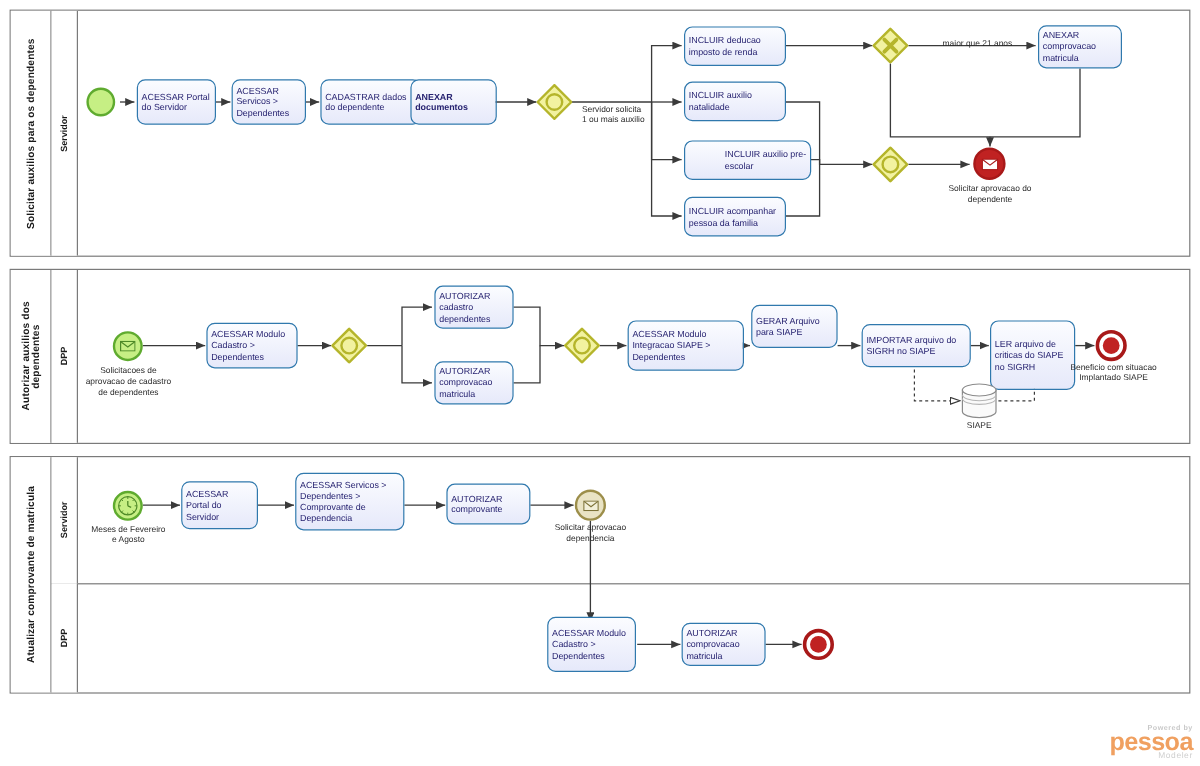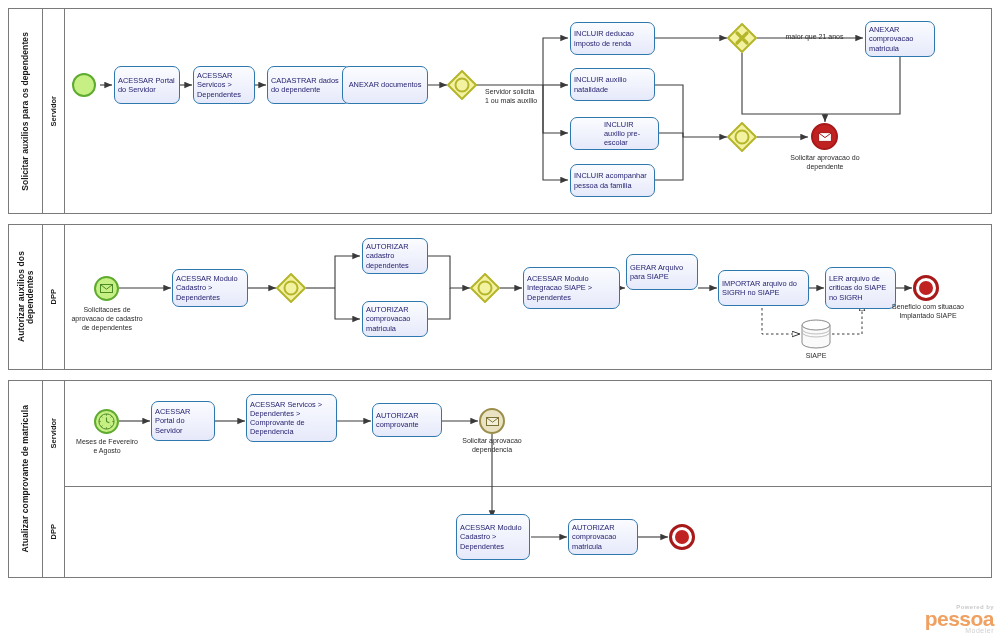--- a/index.html
+++ b/index.html
@@ -99,34 +99,34 @@
 
       <path d="M757,137 L808,137" marker-end="url(#ar)"></path>
     </g>
   </svg>
 
   <div class="ev ev-start" style="left:72px;top:73px;width:24px;height:24px;"></div>
 
   <div class="task" style="left:114px;top:66px;width:66px;height:38px;">ACESSAR Portal do Servidor</div>
   <div class="task" style="left:193px;top:66px;width:62px;height:38px;">ACESSAR Servicos  &gt; Dependentes</div>
   <div class="task" style="left:267px;top:66px;width:84px;height:38px;">CADASTRAR dados do dependente</div>
-  <div class="task" style="left:342px;top:66px;width:86px;height:38px;">ANEXAR documentos</div>
+  <div class="task" style="left:342px;top:66px;width:72px;height:38px;font-weight:bold;">ANEXAR documentos</div>
 
   <div class="gw" style="left:447px;top:70px;">
     <svg width="30" height="30" viewBox="0 0 30 30">
       <polygon points="15,1 29,15 15,29 1,15" fill="#f2f2a0" stroke="#b5b52b" stroke-width="2"></polygon>
       <circle cx="15" cy="15" r="6.5" fill="none" stroke="#b5b52b" stroke-width="2"></circle>
     </svg>
   </div>
 
   <div class="flowlabel" style="left:485px;top:88px;width:55px;text-align:left;">Servidor solicita 1 ou mais auxilio</div>
 
   <div class="task" style="left:570px;top:22px;width:85px;height:33px;">INCLUIR deducao imposto de renda</div>
   <div class="task" style="left:570px;top:68px;width:85px;height:33px;">INCLUIR auxilio natalidade</div>
-  <div class="task" style="left:570px;top:117px;width:89px;height:33px;padding-left:33px;">INCLUIR auxilio pre-escolar</div>
+  <div class="task" style="left:570px;top:117px;width:106px;height:33px;padding-left:33px;">INCLUIR auxilio pre-escolar</div>
   <div class="task" style="left:570px;top:164px;width:85px;height:33px;">INCLUIR acompanhar pessoa da familia</div>
 
   <div class="gw" style="left:727px;top:23px;">
     <svg width="30" height="30" viewBox="0 0 30 30">
       <polygon points="15,1 29,15 15,29 1,15" fill="#f2f2a0" stroke="#b5b52b" stroke-width="2"></polygon>
       <path d="M10,10 L20,20 M20,10 L10,20" stroke="#b5b52b" stroke-width="3.2" stroke-linecap="round"></path>
     </svg>
   </div>
 
   <div class="gw" style="left:727px;top:122px;">
@@ -203,21 +203,21 @@
   <div class="gw" style="left:470px;top:273px;">
     <svg width="30" height="30" viewBox="0 0 30 30">
       <polygon points="15,1 29,15 15,29 1,15" fill="#f2f2a0" stroke="#b5b52b" stroke-width="2"></polygon>
       <circle cx="15" cy="15" r="6.5" fill="none" stroke="#b5b52b" stroke-width="2"></circle>
     </svg>
   </div>
 
   <div class="task" style="left:523px;top:267px;width:97px;height:42px;">ACESSAR Modulo Integracao SIAPE &gt; Dependentes</div>
   <div class="task" style="left:626px;top:254px;width:72px;height:36px;">GERAR Arquivo para SIAPE</div>
   <div class="task" style="left:718px;top:270px;width:91px;height:36px;">IMPORTAR arquivo do SIGRH no SIAPE</div>
-  <div class="task" style="left:825px;top:267px;width:71px;height:42px;">LER arquivo de criticas do SIAPE no SIGRH</div>
+  <div class="task" style="left:825px;top:267px;width:71px;height:58px;">LER arquivo de criticas do SIAPE no SIGRH</div>
 
   <div class="ev ev-end" style="left:913px;top:275px;width:26px;height:26px;">
     <div class="ev-end-inner" style="left:3px;top:3px;width:14px;height:14px;"></div>
   </div>
   <div class="evlabel" style="left:888px;top:303px;width:80px;">Beneficio com situacao Implantado SIAPE</div>
 
   <div style="position:absolute;left:800px;top:319px;">
     <svg width="32" height="30" viewBox="0 0 32 30">
       <path d="M2,6 L2,24 A14,5 0 0,0 30,24 L30,6 Z" fill="#fafafa" stroke="#8a8a8a" stroke-width="1"></path>
       <ellipse cx="16" cy="6" rx="14" ry="5" fill="#ffffff" stroke="#8a8a8a" stroke-width="1"></ellipse>

